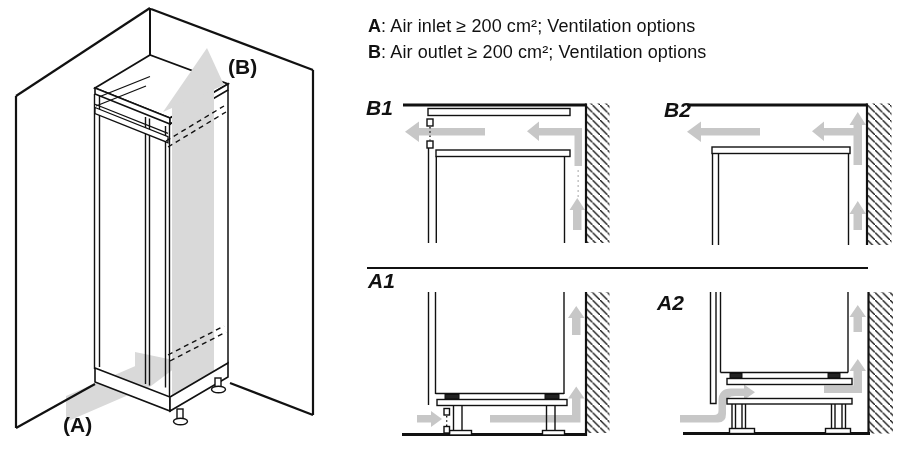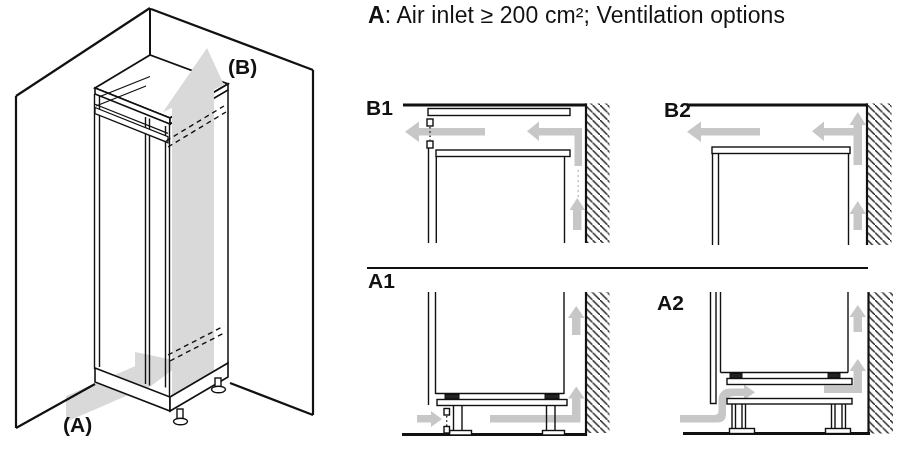--- a/index.html
+++ b/index.html
@@ -1,23 +1,23 @@
 <!DOCTYPE html>
 <html><head>
 <meta charset="utf-8">
 <style>
   html,body{margin:0;padding:0;background:#fff;}
   body{width:900px;height:450px;overflow:hidden;
        font-family:"Liberation Sans", sans-serif;color:#111;}
   .stage{position:relative;width:900px;height:450px;background:#fff;}
   svg{position:absolute;display:block;}
-  .header{position:absolute;left:368px;top:3px;font-size:23px;line-height:25.5px;
+  .header{position:absolute;left:368px;top:14px;font-size:18px;line-height:25.5px;
           letter-spacing:0.1px;white-space:nowrap;}
   .header .pfx{font-weight:bold;}
-  .plabel{position:absolute;font-size:21px;font-weight:bold;letter-spacing:0;}
+  .plabel{position:absolute;font-size:21px;font-weight:bold;letter-spacing:0;font-style:italic;}
   .divider{position:absolute;left:367px;top:267px;width:501px;height:2px;background:#111;}
   .ln{stroke:#111;fill:none;}
   .w13{stroke-width:1.3px}.w14{stroke-width:1.4px}.w15{stroke-width:1.5px}
   .w16{stroke-width:1.6px}.w18{stroke-width:1.8px}
   .thick{stroke-width:3px}.wallb{stroke-width:2.2px}
   .white{fill:#fff;stroke:#111;}
   .dark{fill:#222;stroke:#111;stroke-width:1px;}
   .dot{stroke:#111;stroke-width:1.3px;stroke-dasharray:1.6 2.6;fill:none;}
   .hid{stroke:#111;stroke-width:1.4px;stroke-dasharray:5 4;fill:none;}
   .isolabel{font-family:"Liberation Sans",sans-serif;font-size:21px;font-weight:bold;fill:#111;}
@@ -86,20 +86,21 @@
       <path d="M168,147 L226,112"></path>
       <path d="M168,355 L224,326"></path>
       <path d="M170,361 L226,332"></path>
     </g>
     <text class="isolabel" x="228" y="74">(B)</text>
     <text class="isolabel" x="63" y="432">(A)</text>
   </svg>
 
   <div class="header">
     <div><span class="pfx">A</span><span>: Air inlet ≥ 200 cm²; Ventilation options</span></div>
+    <div><span class="pfx">B</span><span>: Air outlet ≥ 200 cm²; Ventilation options</span></div>
   </div>
 
   <svg style="left:360px;top:90px" width="250" height="180" viewBox="0 0 250 180">
     <defs>
         <pattern id="hB1" width="7.5" height="7.5" patternUnits="userSpaceOnUse">
       <path d="M-2,-2 l11,11" stroke="#111" stroke-width="1.3"></path>
         </pattern>
       </defs>
     <g fill="#c7c7c7">
       <path d="M125,38 L59,38 L59,31.5 L45,41.75 L59,52 L59,45.5 L125,45.5 Z"></path>

